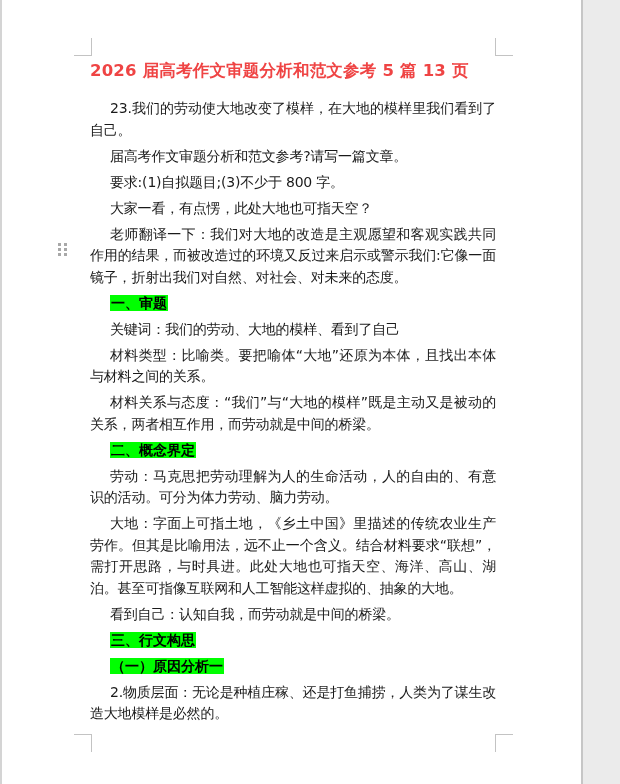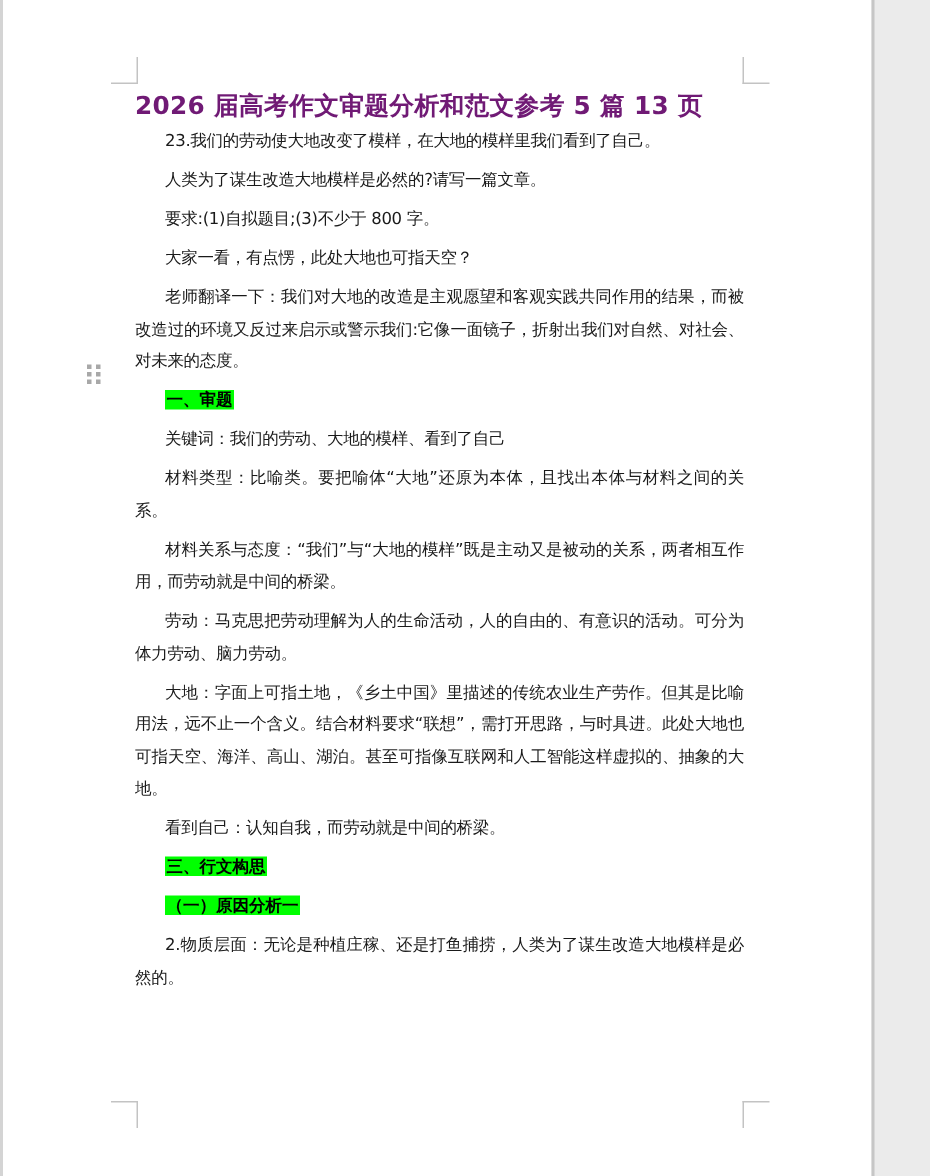--- a/index.html
+++ b/index.html
@@ -14,23 +14,23 @@
   .corner { position:absolute; width:17px; height:17px; border-color:#c3c3c3; border-style:solid; border-width:0; }
   .c-tl { left:72px; top:38px; border-right-width:1px; border-bottom-width:1px; }
   .c-tr { left:493px; top:38px; border-left-width:1px; border-bottom-width:1px; }
   .c-bl { left:72px; top:734px; border-right-width:1px; border-top-width:1px; }
   .c-br { left:493px; top:734px; border-left-width:1px; border-top-width:1px; }
   .drag-handle { position:absolute; left:56px; top:243px; width:10px; height:15px; display:grid; grid-template-columns:4px 4px; grid-auto-rows:5px; column-gap:2px; }
   .drag-handle span { width:3px; height:3px; background:#a8a8a8; display:block; }
   .title {
     position:absolute; left:88px; top:60px; width:420px;
     font-family:"DejaVu Sans","Liberation Sans",sans-serif;
-    font-weight:bold; font-size:16.5px; color:#701a75; white-space:nowrap; letter-spacing:0.2px;
+    font-weight:bold; font-size:16.5px; color:#ef4444; white-space:nowrap; letter-spacing:0.2px;
   }
-  .body-text { position:absolute; left:88px; top:83px; width:406px; font-size:11px; line-height:21.5px; color:#1a1a1a; }
+  .body-text { position:absolute; left:88px; top:98px; width:406px; font-size:14px; line-height:21.5px; color:#1a1a1a; }
   .p { margin:0 0 4.5px 0; text-indent:20px; text-align:justify; letter-spacing:-0.2px; }
   .h { margin:0 0 4.5px 20px; font-weight:bold; }
   .hl { background:#00ff00; color:#000; padding:0 1px; }
 </style>
 </head>
 <body>
 
 <div class="left-edge"></div>
 <div class="page">
   <div class="corner c-tl"></div>
@@ -44,28 +44,29 @@
       <span></span>
       <span></span>
       <span></span>
       <span></span>
   </div>
 
   <div class="title">2026 届高考作文审题分析和范文参考 5 篇 13 页</div>
 
   <div class="body-text">
     <p class="p">23.我们的劳动使大地改变了模样，在大地的模样里我们看到了自己。</p>
-    <p class="p">人类为了谋生改造大地模样是必然的?请写一篇文章。</p>
+    <p class="p">届高考作文审题分析和范文参考?请写一篇文章。</p>
     <p class="p">要求:(1)自拟题目;(3)不少于 800 字。</p>
     <p class="p">大家一看，有点愣，此处大地也可指天空？</p>
     <p class="p">老师翻译一下：我们对大地的改造是主观愿望和客观实践共同作用的结果，而被改造过的环境又反过来启示或警示我们:它像一面镜子，折射出我们对自然、对社会、对未来的态度。</p>
     <p class="h"><span class="hl">一、审题</span></p>
     <p class="p">关键词：我们的劳动、大地的模样、看到了自己</p>
     <p class="p">材料类型：比喻类。要把喻体“大地”还原为本体，且找出本体与材料之间的关系。</p>
     <p class="p">材料关系与态度：“我们”与“大地的模样”既是主动又是被动的关系，两者相互作用，而劳动就是中间的桥梁。</p>
+    <p class="h"><span class="hl">二、概念界定</span></p>
     <p class="p">劳动：马克思把劳动理解为人的生命活动，人的自由的、有意识的活动。可分为体力劳动、脑力劳动。</p>
     <p class="p">大地：字面上可指土地，《乡土中国》里描述的传统农业生产劳作。但其是比喻用法，远不止一个含义。结合材料要求“联想”，需打开思路，与时具进。此处大地也可指天空、海洋、高山、湖泊。甚至可指像互联网和人工智能这样虚拟的、抽象的大地。</p>
     <p class="p">看到自己：认知自我，而劳动就是中间的桥梁。</p>
     <p class="h"><span class="hl">三、行文构思</span></p>
     <p class="h"><span class="hl">（一）原因分析一</span></p>
     <p class="p">2.物质层面：无论是种植庄稼、还是打鱼捕捞，人类为了谋生改造大地模样是必然的。</p>
   </div>
 </div>
 <div class="scroll-area"></div>
 

